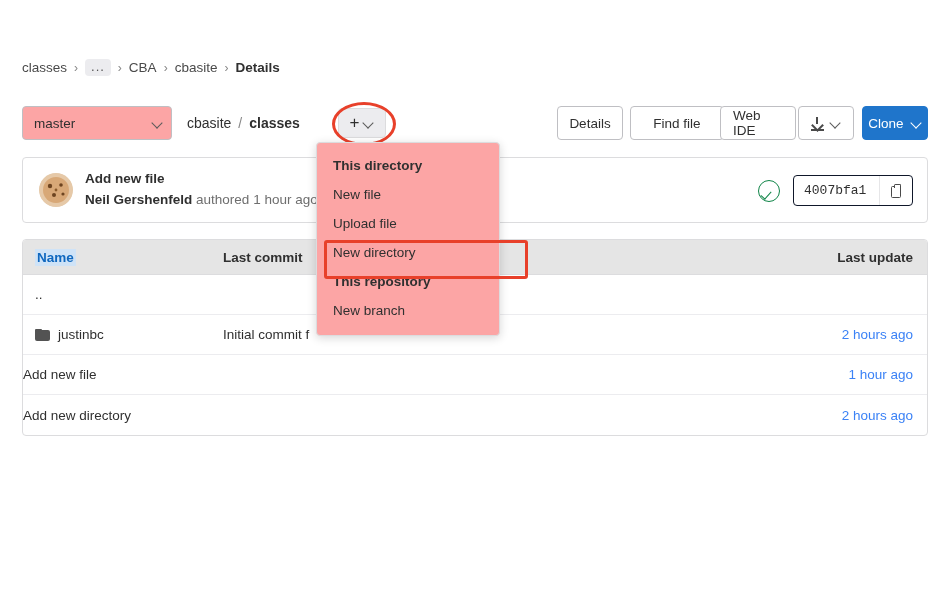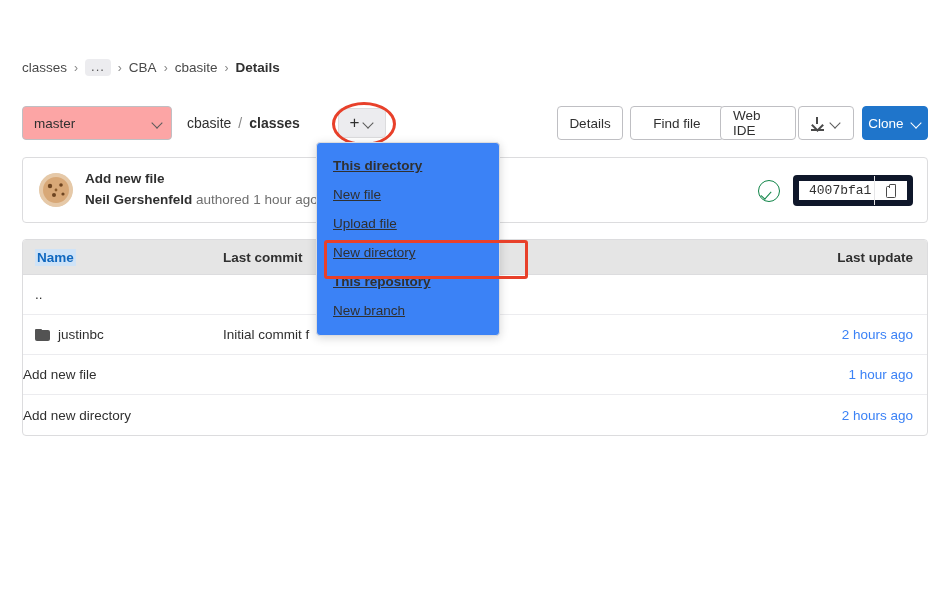--- a/index.html
+++ b/index.html
@@ -124,21 +124,21 @@
     border: 1.8px solid #108548; border-radius: 50%;
   }
   .check-icon::before {
     content: ""; position: absolute; left: 4px; top: 8px;
     width: 5px; height: 9px;
     border-right: 1.8px solid #108548; border-bottom: 1.8px solid #108548;
     transform: rotate(42deg);
   }
   .sha-box {
     position: absolute; left: 770px; top: 17px; width: 120px; height: 31px;
-    border: 6px solid #0f172a; border-radius: 4px; background: #fff;
+    border: 1px solid #0f172a; border-radius: 4px; background: #fff;
     display: flex; align-items: center;
   }
   .sha-box .sha {
     flex: 1; font-family: "Liberation Mono", monospace; font-size: 13px;
     color: #303030; padding-left: 10px;
   }
   .sha-box .copy {
     width: 33px; height: 29px; border-left: 1px solid #e6e6e8;
     display: flex; align-items: center; justify-content: center;
   }
@@ -199,23 +199,23 @@
     background: #e24329; transform: rotate(45deg); border-radius: 1.5px;
   }
   .git-icon .dot {
     position: absolute; left: 5.2px; top: 5.2px; width: 3.2px; height: 3.2px;
     background: #fff; border-radius: 50%;
   }
 
   
   .menu {
     position: absolute; left: 316px; top: 142px; width: 184px;
-    background: #3b82f6; border: 1px solid #dcdcde; border-radius: 4px;
+    background: #fca5a5; border: 1px solid #dcdcde; border-radius: 4px;
     box-shadow: 0 2px 10px rgba(0,0,0,0.16);
-    padding: 8px 0 10px 0; z-index: 50; text-decoration: underline;
+    padding: 8px 0 10px 0; z-index: 50;
   }
   .menu-group {
     font-size: 13.5px; font-weight: bold; color: #303030;
     padding: 7px 16px 7px 16px;
   }
   .menu-item {
     font-size: 13.5px; color: #303030;
     padding: 7px 16px 7px 16px;
   }
   .menu-item.highlighted { position: relative; }

